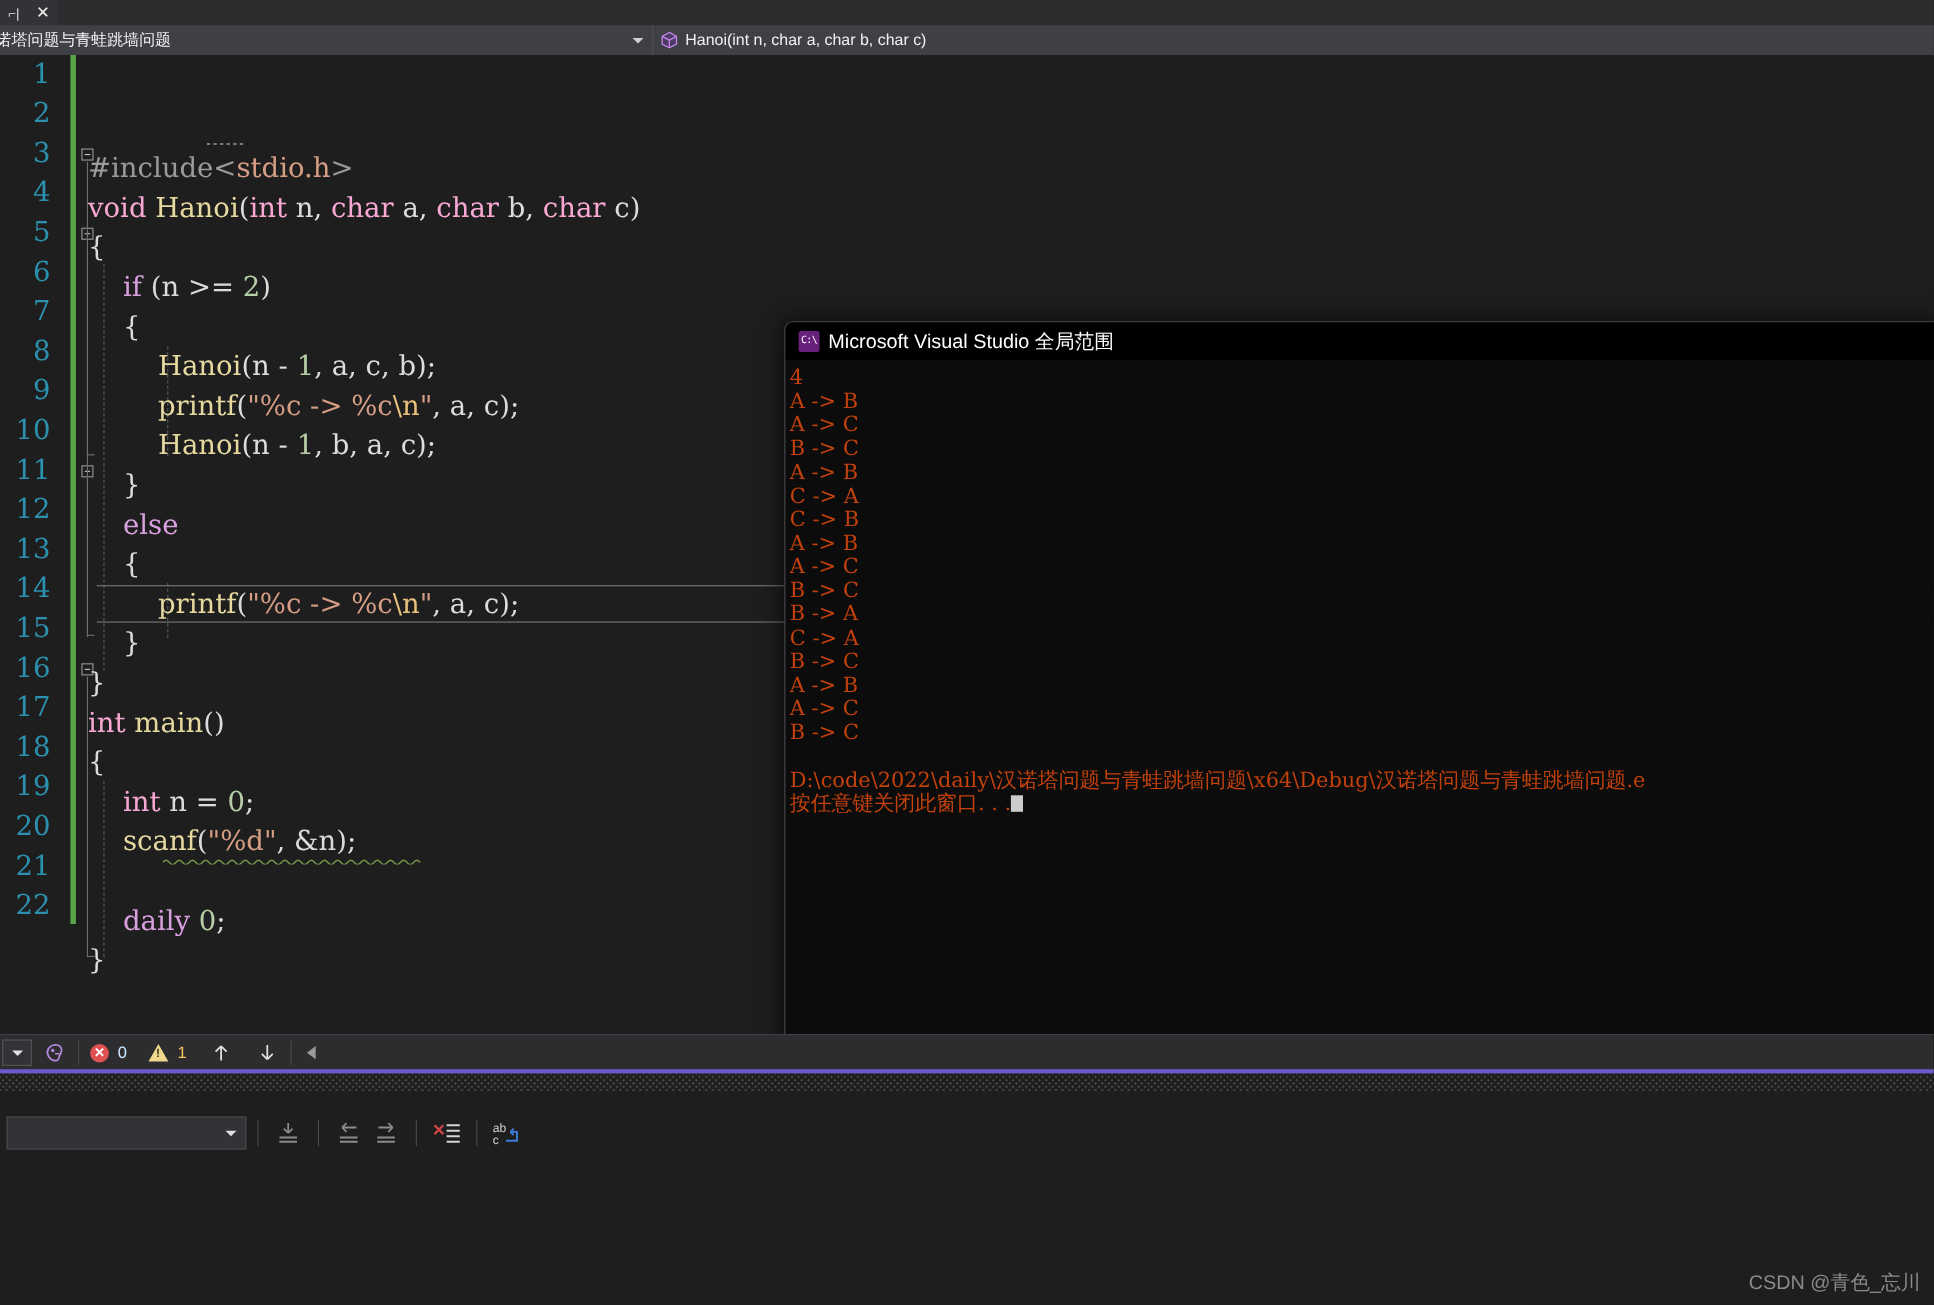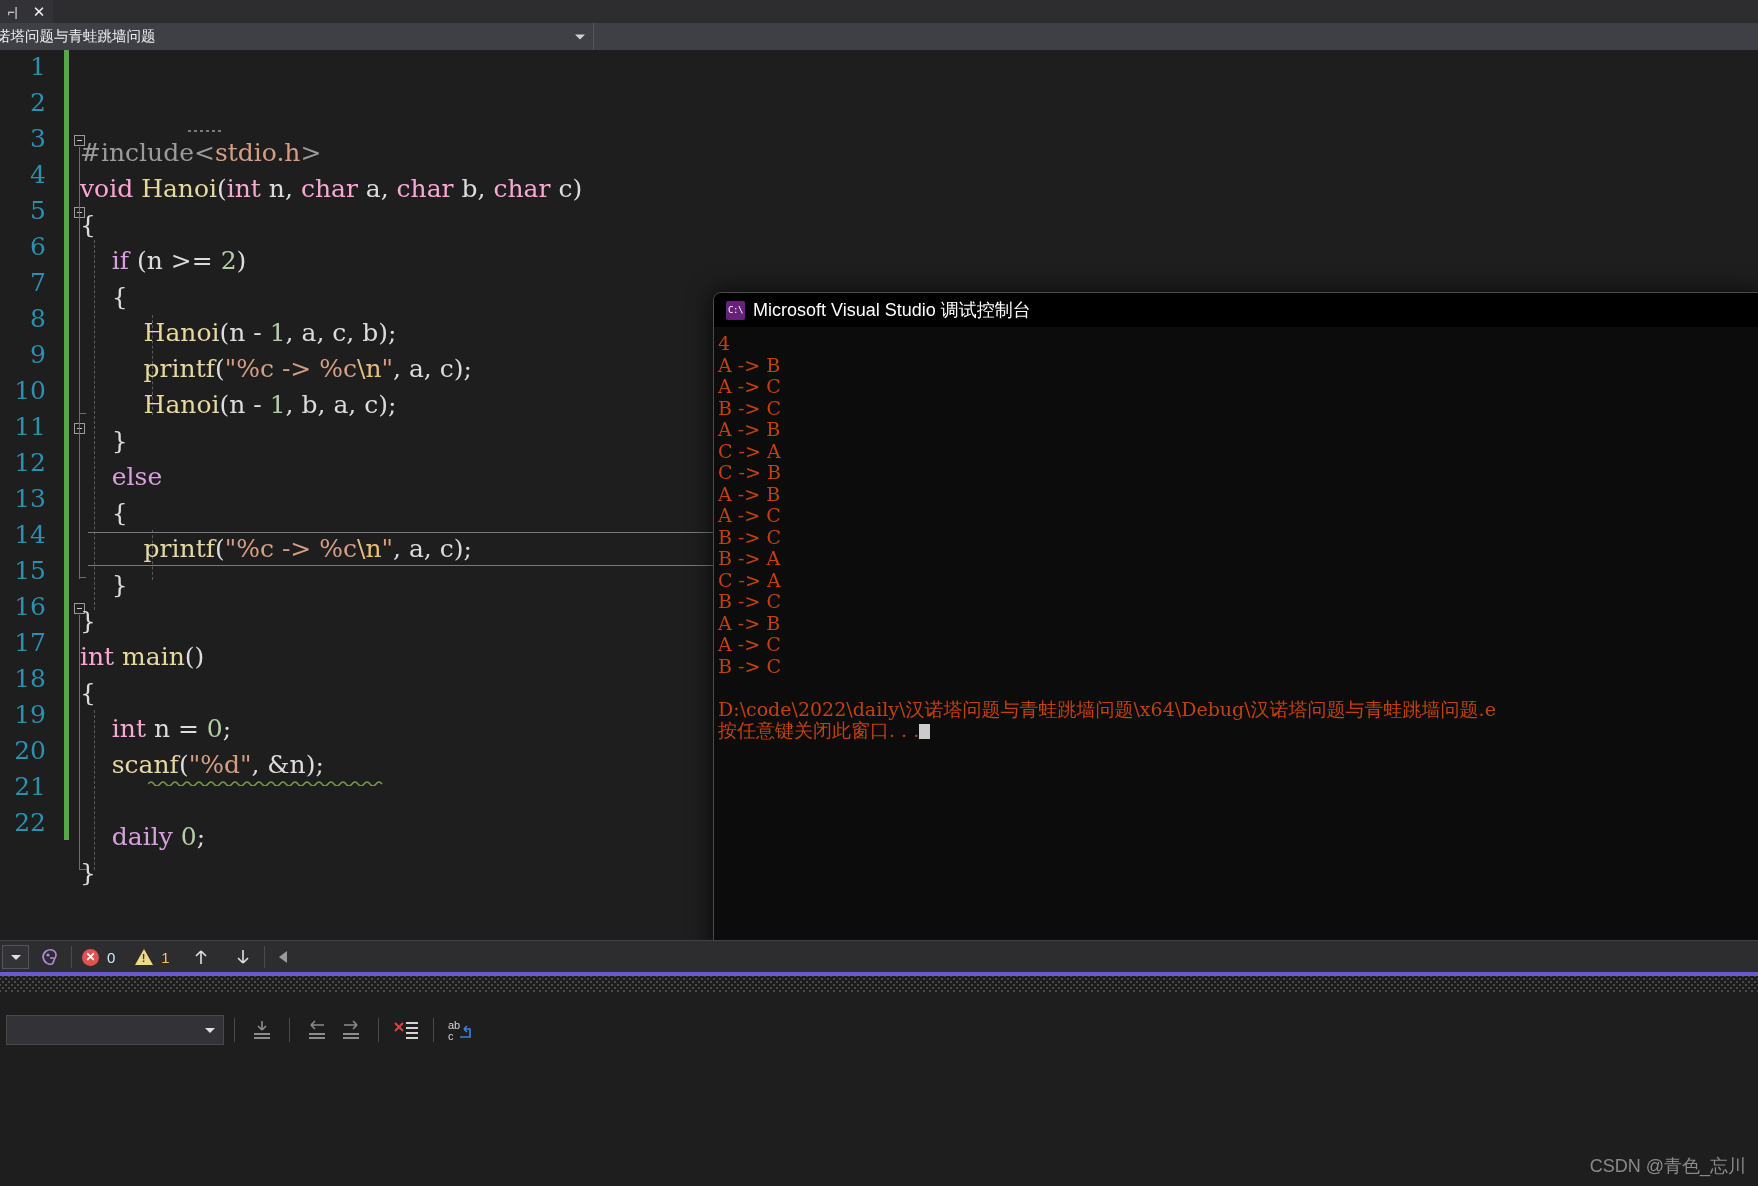--- a/index.html
+++ b/index.html
@@ -259,20 +259,30 @@
     <div class="tabstrip-left">
       <span class="pin-icon">⌐|</span>
       <span class="close-icon">✕</span>
     </div>
   </div>
 
   <div class="navbar">
     <div class="combo file">
       <span class="combo-label">诺塔问题与青蛙跳墙问题</span>
       <span class="combo-arrow"></span>
+    </div>
+    <div class="combo member">
+      <span class="member-icon">
+        <svg width="17" height="17" viewBox="0 0 17 17">
+          <polygon points="8.5,1.5 15,5 15,12 8.5,15.5 2,12 2,5" fill="#4b3a63" stroke="#c485e8" stroke-width="1.2"></polygon>
+          <polyline points="2,5 8.5,8.5 15,5" fill="none" stroke="#c485e8" stroke-width="1.2"></polyline>
+          <line x1="8.5" y1="8.5" x2="8.5" y2="15.5" stroke="#c485e8" stroke-width="1.2"></line>
+        </svg>
+      </span>
+      <span class="combo-label">Hanoi(int n, char a, char b, char c)</span>
     </div>
   </div>
 
   <div class="editor">
 
     <div class="changebar"></div>
 
     <div class="gutter-num" style="top:2px">1</div>
     <div class="gutter-num" style="top:38px">2</div>
     <div class="gutter-num" style="top:74px">3</div>
@@ -342,21 +352,21 @@
     </svg>
 
     <svg class="squiggle" style="left:188px; top:78px; width:36px; height:6px" viewBox="0 0 36 6" preserveAspectRatio="none">
       <path d="M0,3 h3 M6,3 h3 M12,3 h3 M18,3 h3 M24,3 h3 M30,3 h3" stroke="#9b9b9b" stroke-width="1.4"></path>
     </svg>
   </div>
 
   <div class="console">
     <div class="console-title">
       <span class="console-ico">C:\</span>
-      <span>Microsoft Visual Studio 调试控制台</span>
+      <span>Microsoft Visual Studio 全局范围</span>
     </div>
     <div class="console-body"><span>4</span>
 <span>A -&gt; B</span>
 <span>A -&gt; C</span>
 <span>B -&gt; C</span>
 <span>A -&gt; B</span>
 <span>C -&gt; A</span>
 <span>C -&gt; B</span>
 <span>A -&gt; B</span>
 <span>A -&gt; C</span>

